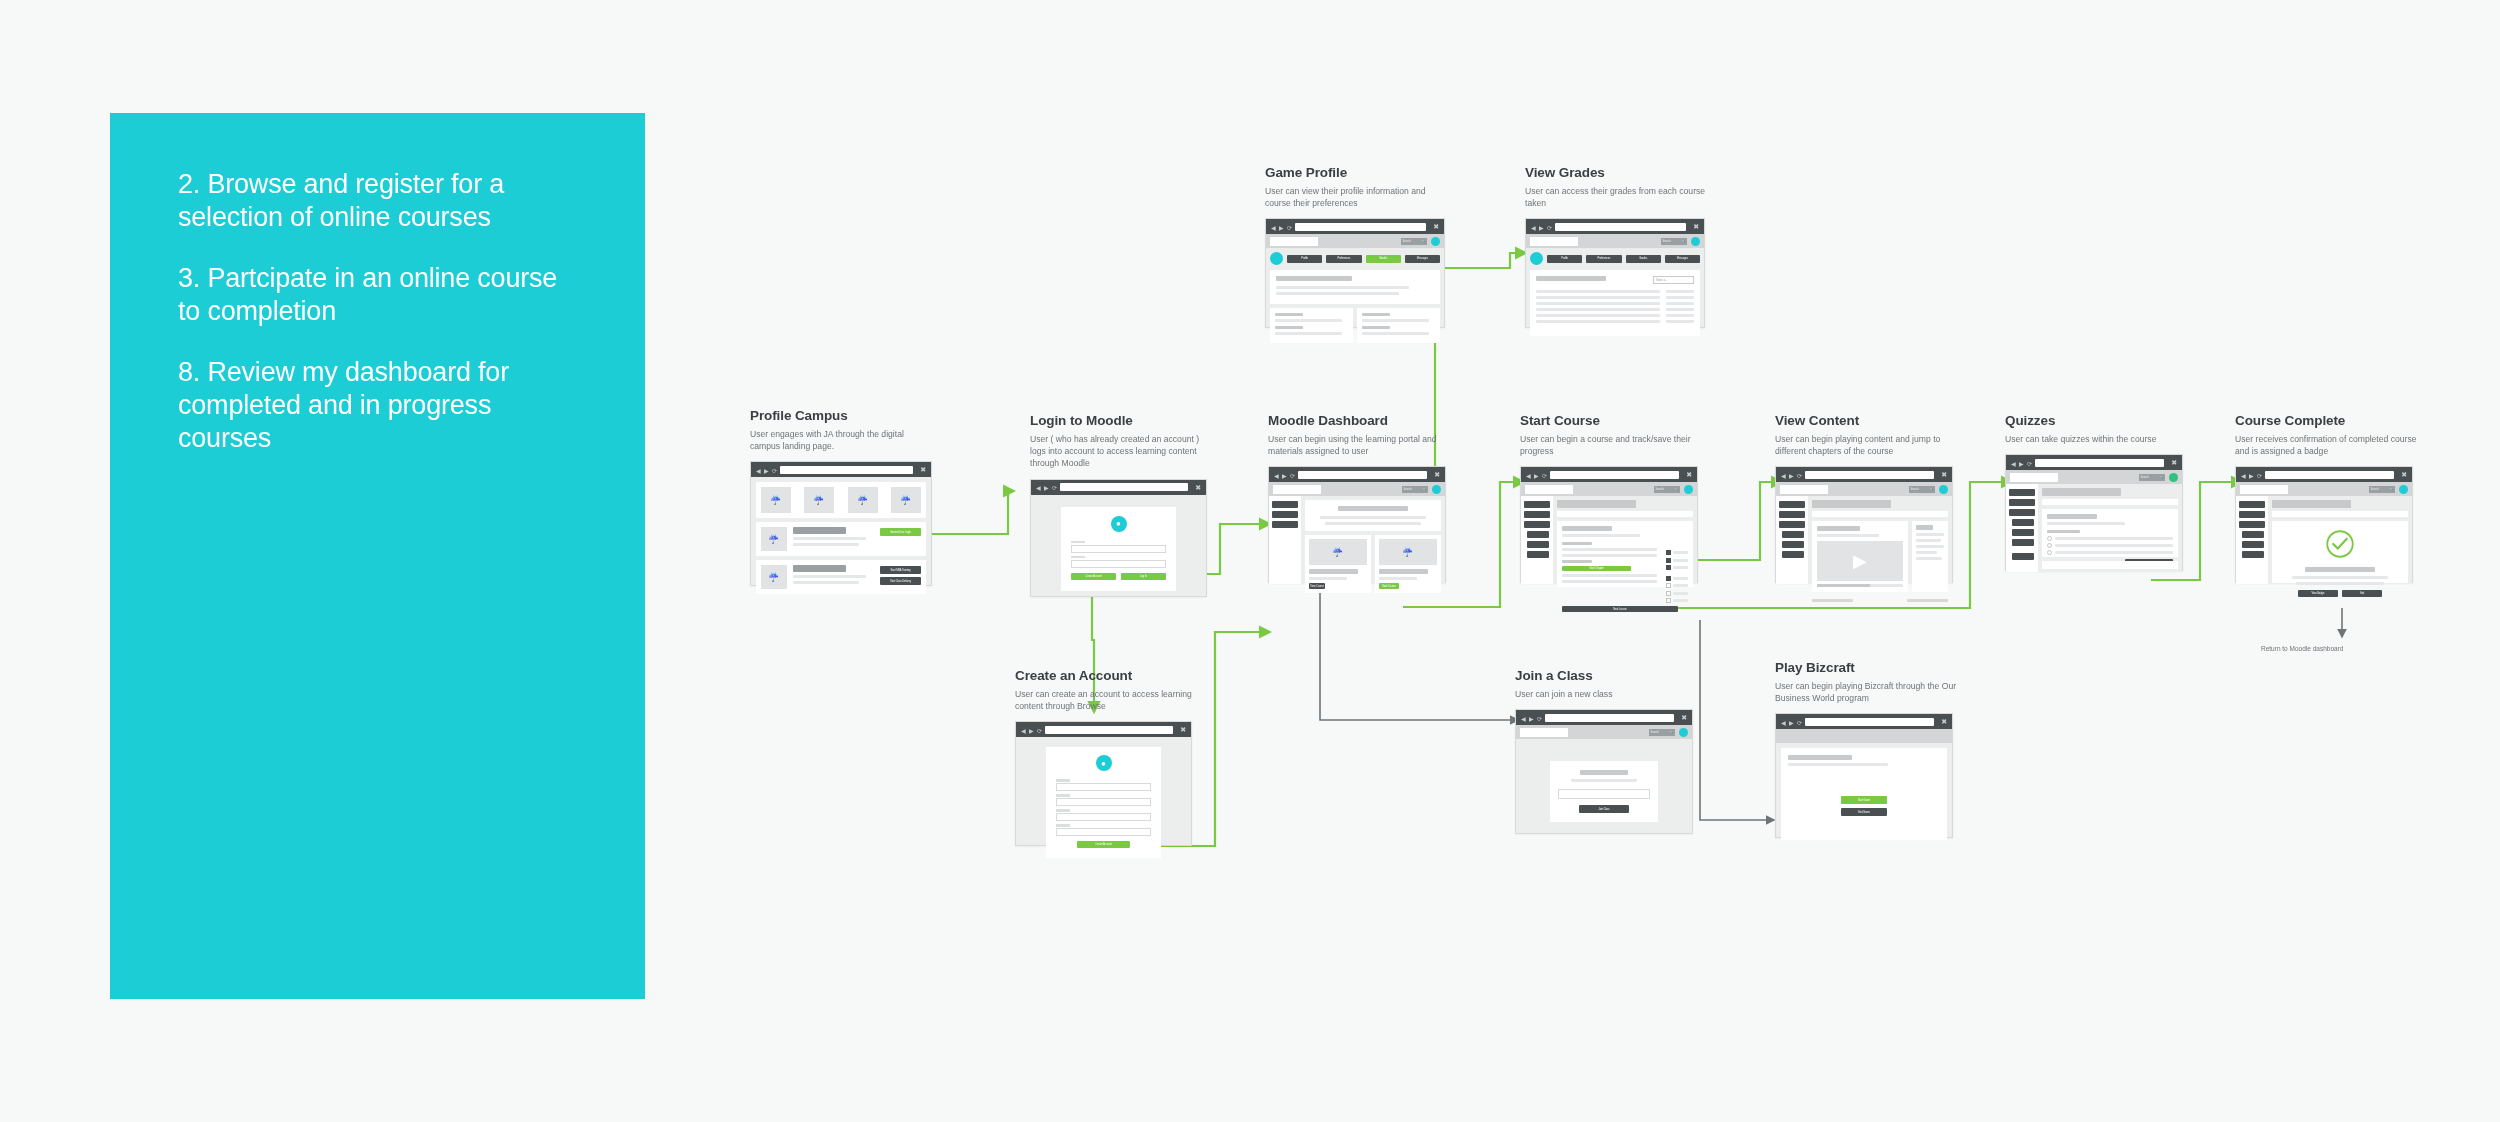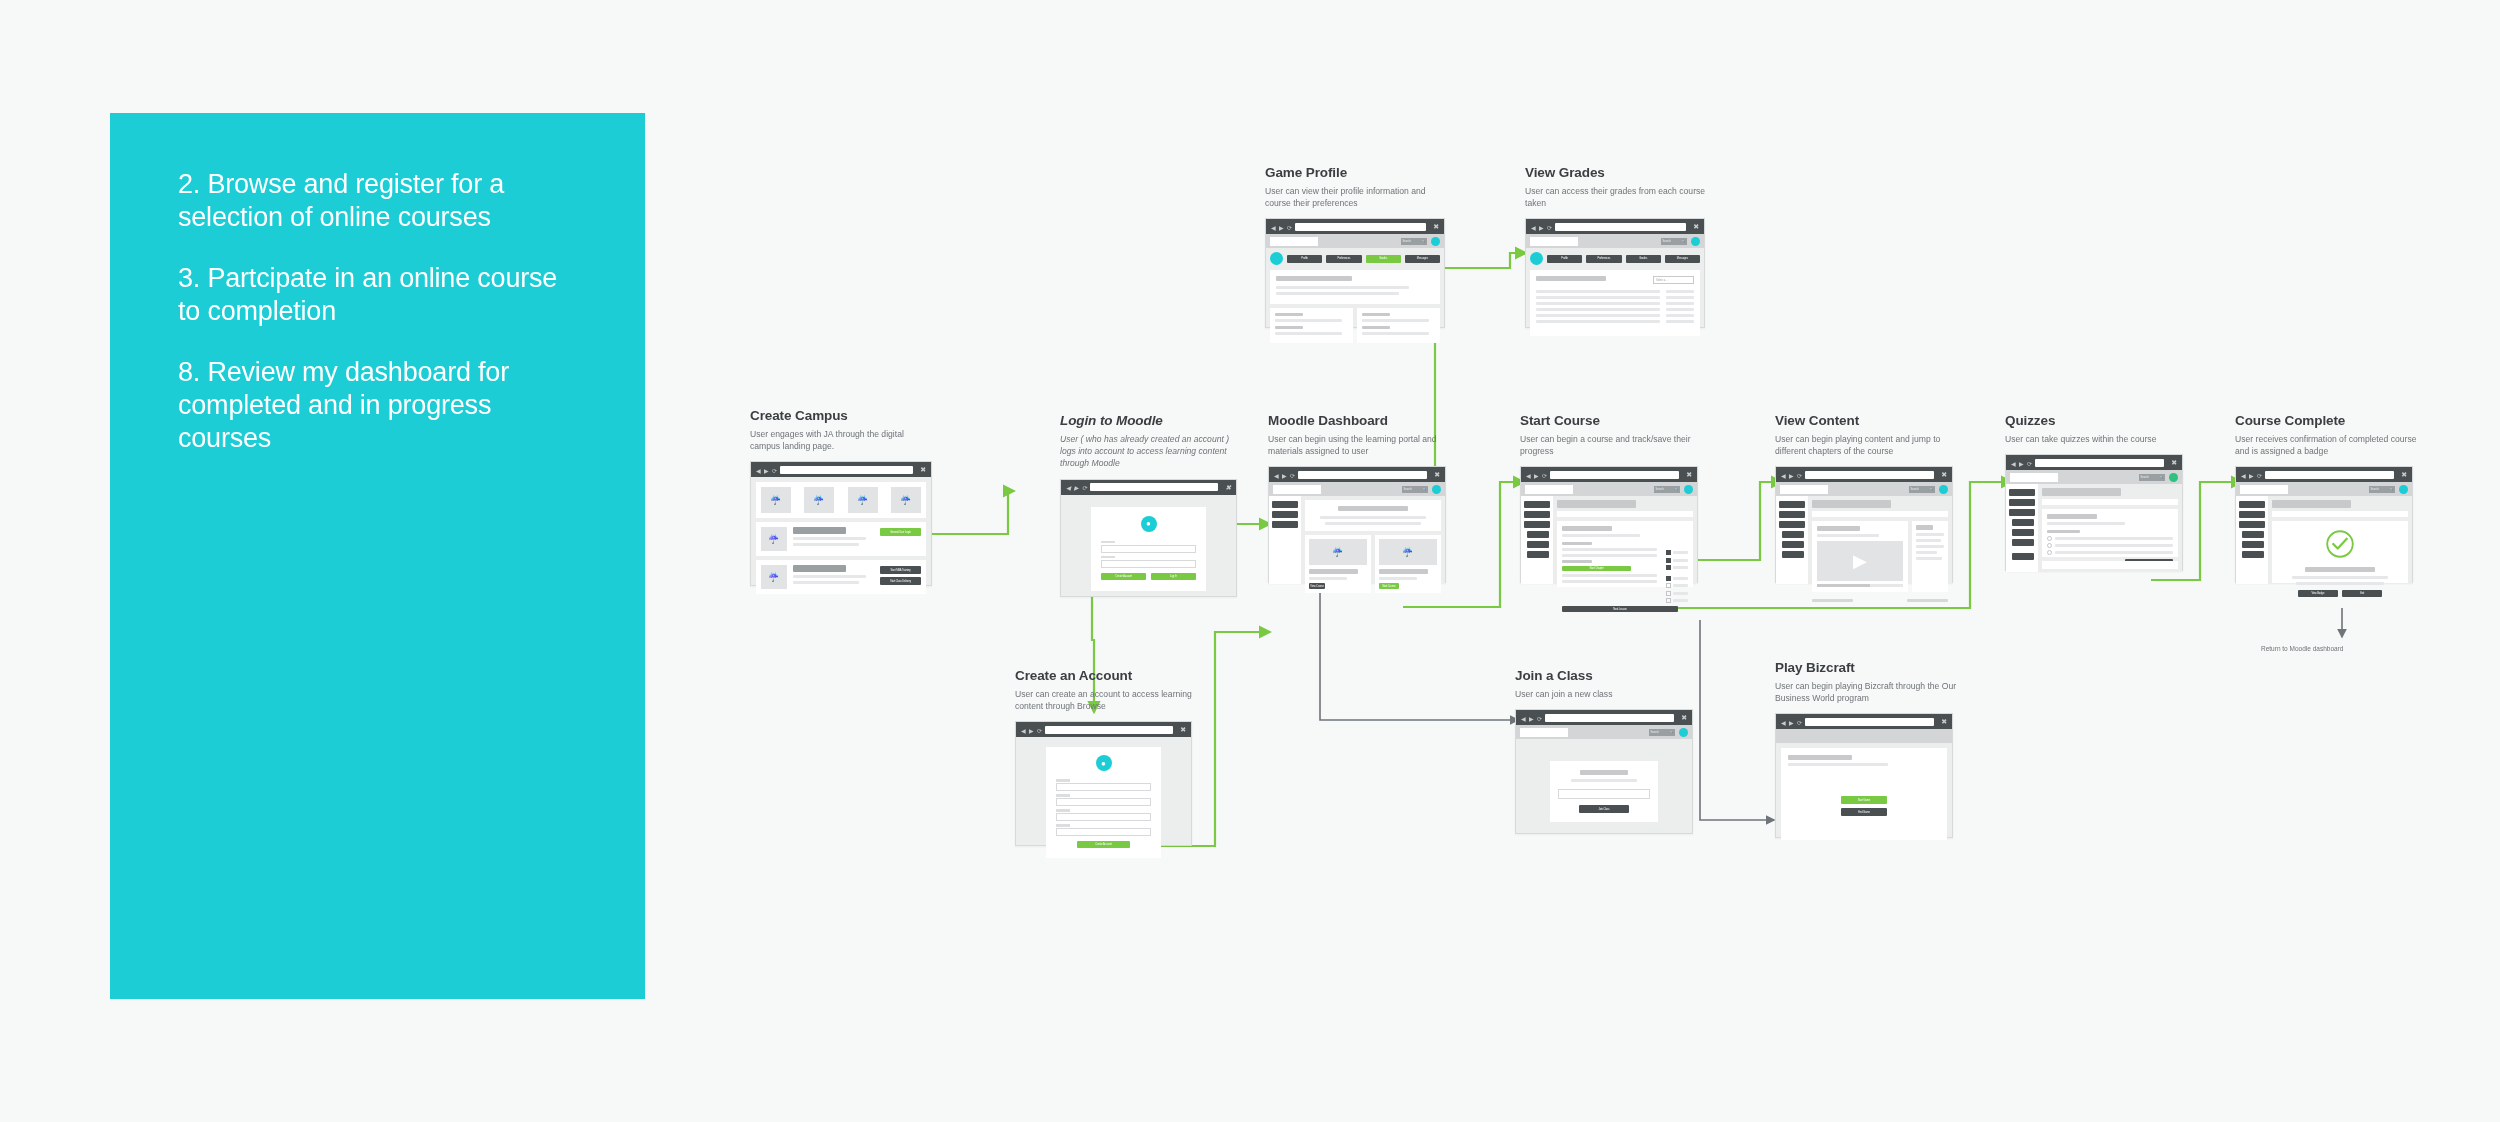--- a/index.html
+++ b/index.html
@@ -149,21 +149,21 @@
 
     <path d="M1700,620 L1700,820 L1774,820"></path>
   </g>
   <g fill="none" stroke="#6e7478" stroke-width="1.6" marker-end="url(#agr)">
 
     <path d="M2342,608 L2342,637"></path>
   </g>
 </svg>
 
 <div class="node" style="left:750px;top:408px;width:190px;">
-  <div class="node-title">Create Campus</div>
+  <div class="node-title">Profile Campus</div>
   <div class="node-desc">User engages with JA through the digital campus landing page.</div>
   <div class="browser" style="width:182px;height:125px;">
     <div class="chrome">
       <span class="chrome-dot">◀</span>
       <span class="chrome-dot">▶</span>
       <span class="chrome-dot">⟳</span>
       <span class="chrome-url"></span>
       <span class="chrome-x">✖</span>
     </div>
     <div style="padding:5px;box-sizing:border-box;">
@@ -191,21 +191,21 @@
         </div>
         <div style="flex:none;display:flex;flex-direction:column;gap:3px;margin-top:1px;">
           <div class="btn dark" style="width:41px;height:8px;">Start MBA Training</div>
           <div class="btn dark" style="width:41px;height:8px;">Start Class Delivery</div>
         </div>
       </div>
     </div>
   </div>
 </div>
 
-<div class="node" style="left:1060px;top:413px;width:190px;font-style:italic;">
+<div class="node" style="left:1030px;top:413px;width:190px;">
   <div class="node-title">Login to Moodle</div>
   <div class="node-desc">User ( who has already created an account ) logs into account to access learning content through Moodle</div>
   <div class="browser" style="width:177px;height:118px;">
     <div class="chrome">
       <span class="chrome-dot">◀</span>
       <span class="chrome-dot">▶</span>
       <span class="chrome-dot">⟳</span>
       <span class="chrome-url"></span>
       <span class="chrome-x">✖</span>
     </div>

